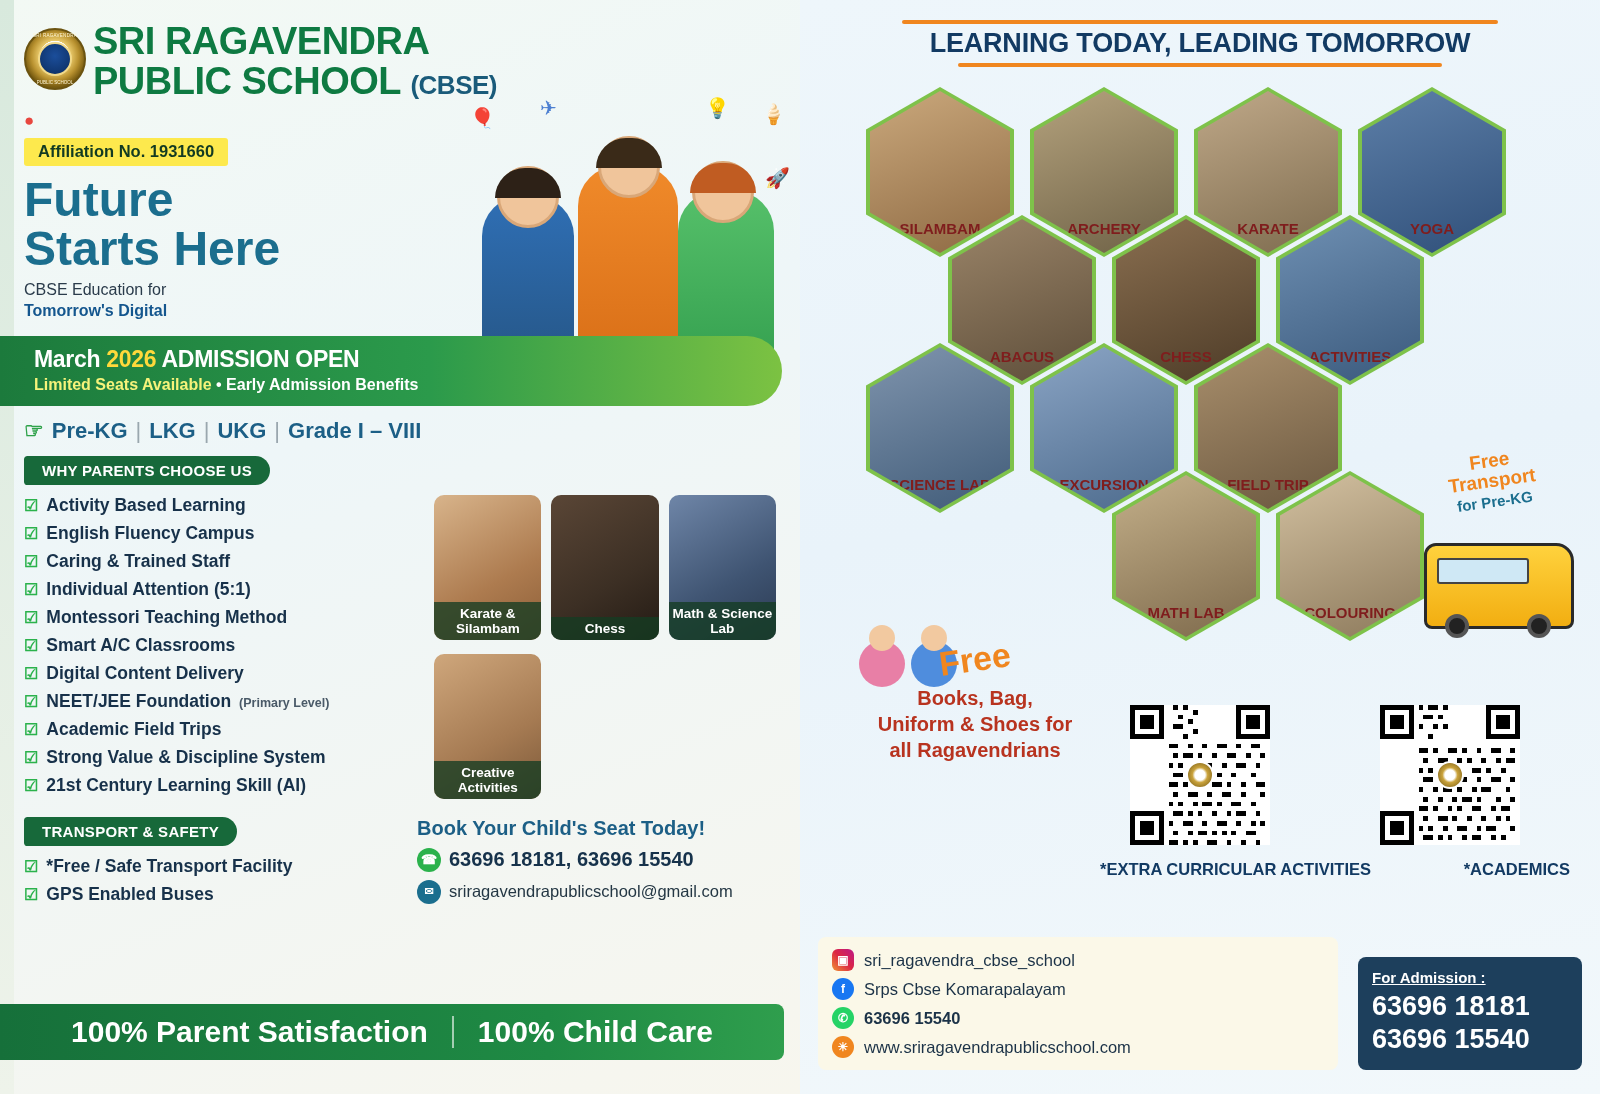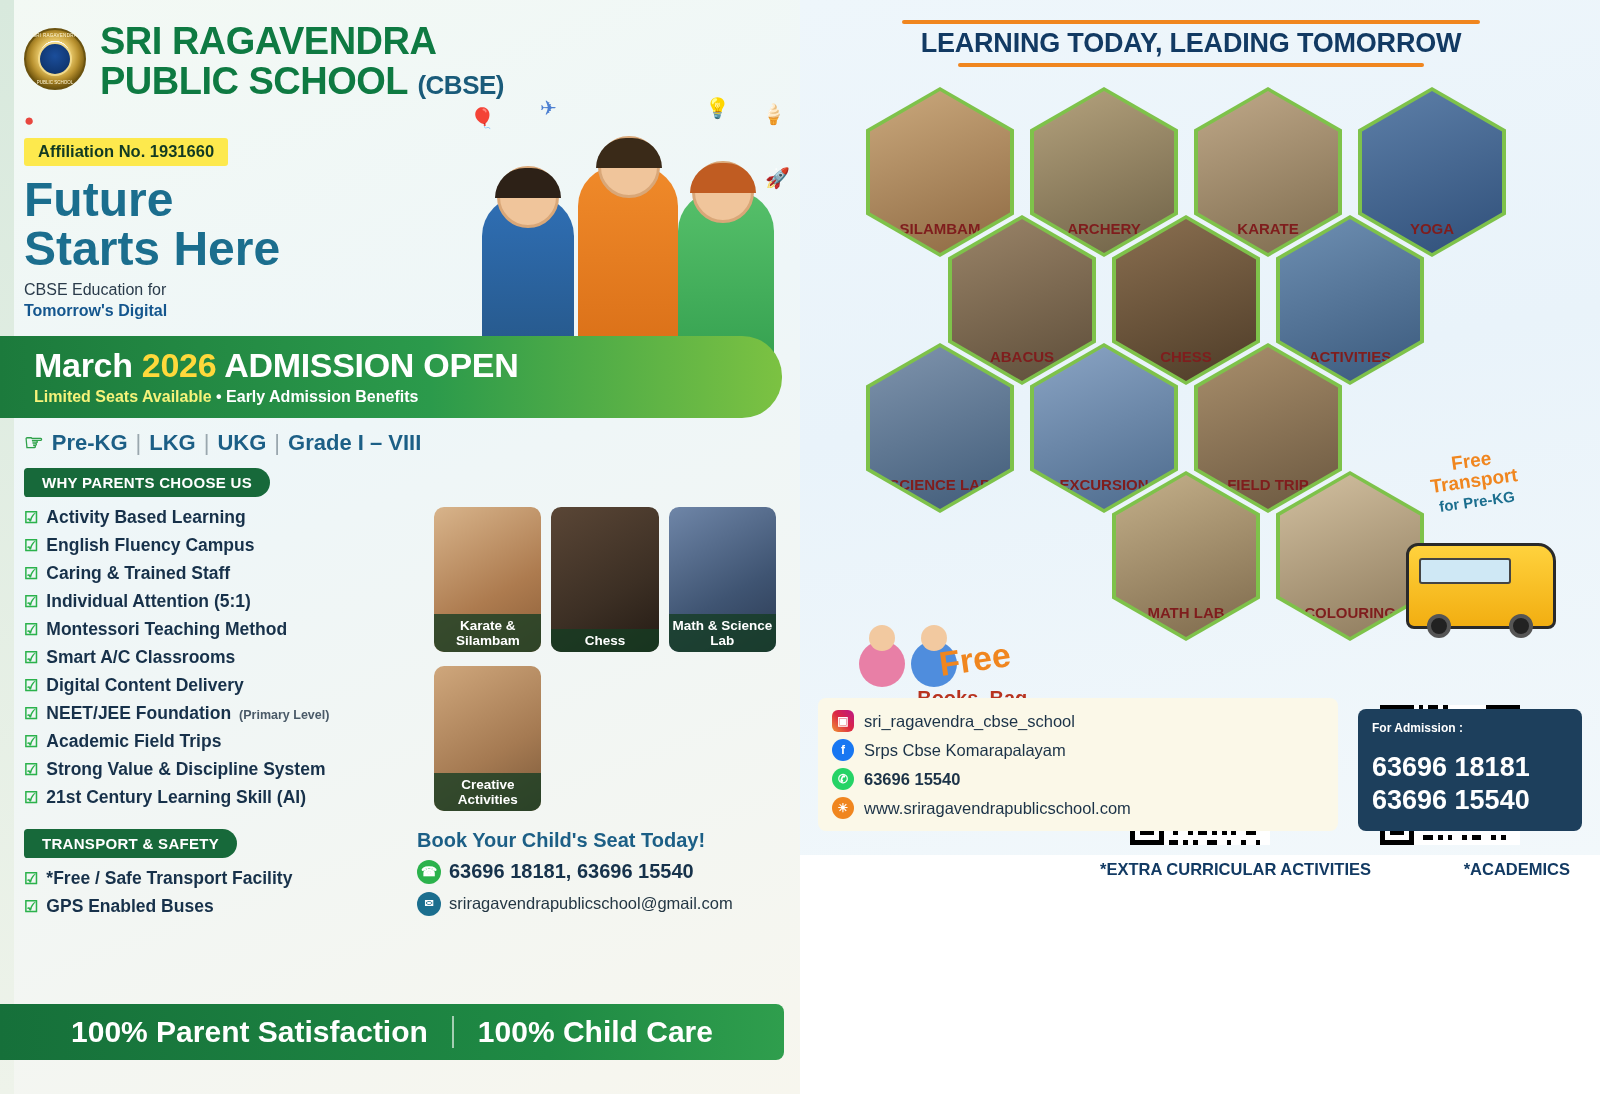--- a/index.html
+++ b/index.html
@@ -18,21 +18,21 @@
     width: 800px; height: 1094px;
     background: linear-gradient(160deg,#f3f9f4 0%, #eef6f8 40%, #f7f6ee 100%);
     padding: 22px 24px 0 24px;
   }
   .left:before{
     content:""; position:absolute; left:0; top:0; width:14px; height:100%;
     background:linear-gradient(#d8e9dd,#eef3ea);
   }
 
   
-  .head-row { display:flex; align-items:flex-start; gap:14px; }
+  .head-row { display:flex; align-items:flex-start; gap:7px; }
   .logo {
     width:62px; height:62px; border-radius:50%;
     background: radial-gradient(circle at 50% 45%, #fdfdfd 35%, #e9c96a 36%, #b8912f 55%, #7c5f13 70%, #4b3a08 100%);
     border:2px solid #6b5310; flex:0 0 auto; position:relative;
     margin-top:6px;
   }
   .logo:after{
     content:""; position:absolute; inset:12px; border-radius:50%;
     background: radial-gradient(circle at 50% 40%, #1b4e9b 0%, #123a77 60%, #0d2b57 100%);
     border:2px solid #f1d98a;
@@ -68,21 +68,21 @@
   .subline b { color:#14568e; }
 
   
   .ribbon {
     position:relative; margin:14px -24px 0 -24px; padding:10px 0 12px 34px;
     width:782px;
     background:linear-gradient(90deg,#1c7a3c 0%, #2b9a4b 55%, #7cc242 100%);
     border-radius:0 40px 40px 0;
     color:#fff;
   }
-  .ribbon .r1 { font-size:34px; font-weight:bold; letter-spacing:-.3px; }
+  .ribbon .r1 { font-size:23px; font-weight:bold; letter-spacing:-.3px; }
   .ribbon .r1 .yr { color:#ffd93b; }
   .ribbon .r2 { margin-top:3px; font-size:16px; font-weight:bold; color:#f6f37a; }
   .ribbon .r2 .dot { color:#fff; }
   .ribbon .r2 .w { color:#ffffff; }
 
   .grades {
     margin-top:12px; display:flex; align-items:center; gap:8px;
     font-size:22px; font-weight:bold; color:#1c5f86;
   }
   .hand { color:#2fa24a; font-size:22px; }
@@ -139,23 +139,23 @@
   .h2 { left:128px; bottom:198px; }
   .h3 { left:222px; bottom:173px; }
   .hair { position:absolute; width:66px; height:30px; border-radius:33px 33px 0 0; }
   .hr1 { left:25px; bottom:198px; background:#2d2117; }
   .hr2 { left:126px; bottom:228px; background:#3a2a18; }
   .hr3 { left:220px; bottom:203px; background:#c05c22; }
   .deco { position:absolute; font-size:20px; }
 
   
   .right {
-    position:relative; width:800px; height:855px;
+    position:relative; width:800px; height:1094px;
     background:linear-gradient(170deg,#eef6fb 0%, #e9f3fa 45%, #f2f8fb 100%);
-    padding:20px 36px 0 18px;
+    padding:20px 18px 0 18px;
   }
   .r-title {
     text-align:center; font-size:27px; font-weight:bold; color:#123a63; letter-spacing:-.2px;
     padding:8px 0 10px 0;
   }
   .r-title-wrap { position:relative; }
   .r-title-wrap:before, .r-title-wrap:after{
     content:""; position:absolute; height:4px; border-radius:3px; background:#f0861f;
   }
   .r-title-wrap:before{ left:84px; right:84px; top:0; }
@@ -231,21 +231,21 @@
   .ig { background:linear-gradient(45deg,#f09433,#dc2743,#bc1888); }
   .fb { background:#1877f2; border-radius:50%; }
   .wa { background:#25d366; border-radius:50%; }
   .web{ background:#f0861f; border-radius:50%; }
   .srow b { font-weight:bold; }
 
   .admbox {
     position:absolute; right:18px; bottom:24px; width:224px;
     background:#1d3f5c; color:#fff; border-radius:8px; padding:12px 14px 14px 14px;
   }
-  .admbox .t { font-size:12px; font-weight:bold; margin-bottom:16px; }
+  .admbox .t { font-size:15px; font-weight:bold; margin-bottom:4px;text-decoration:underline; }
   .admbox .n { font-size:27px; font-weight:bold; line-height:1.22; }
 
   .kids2 { position:absolute; left:55px; top:625px; width:110px; height:70px; }
   .kids2 .b { position:absolute; border-radius:50%; }
 </style>
 </head>
 <body>
 
 <div class="page">
 

